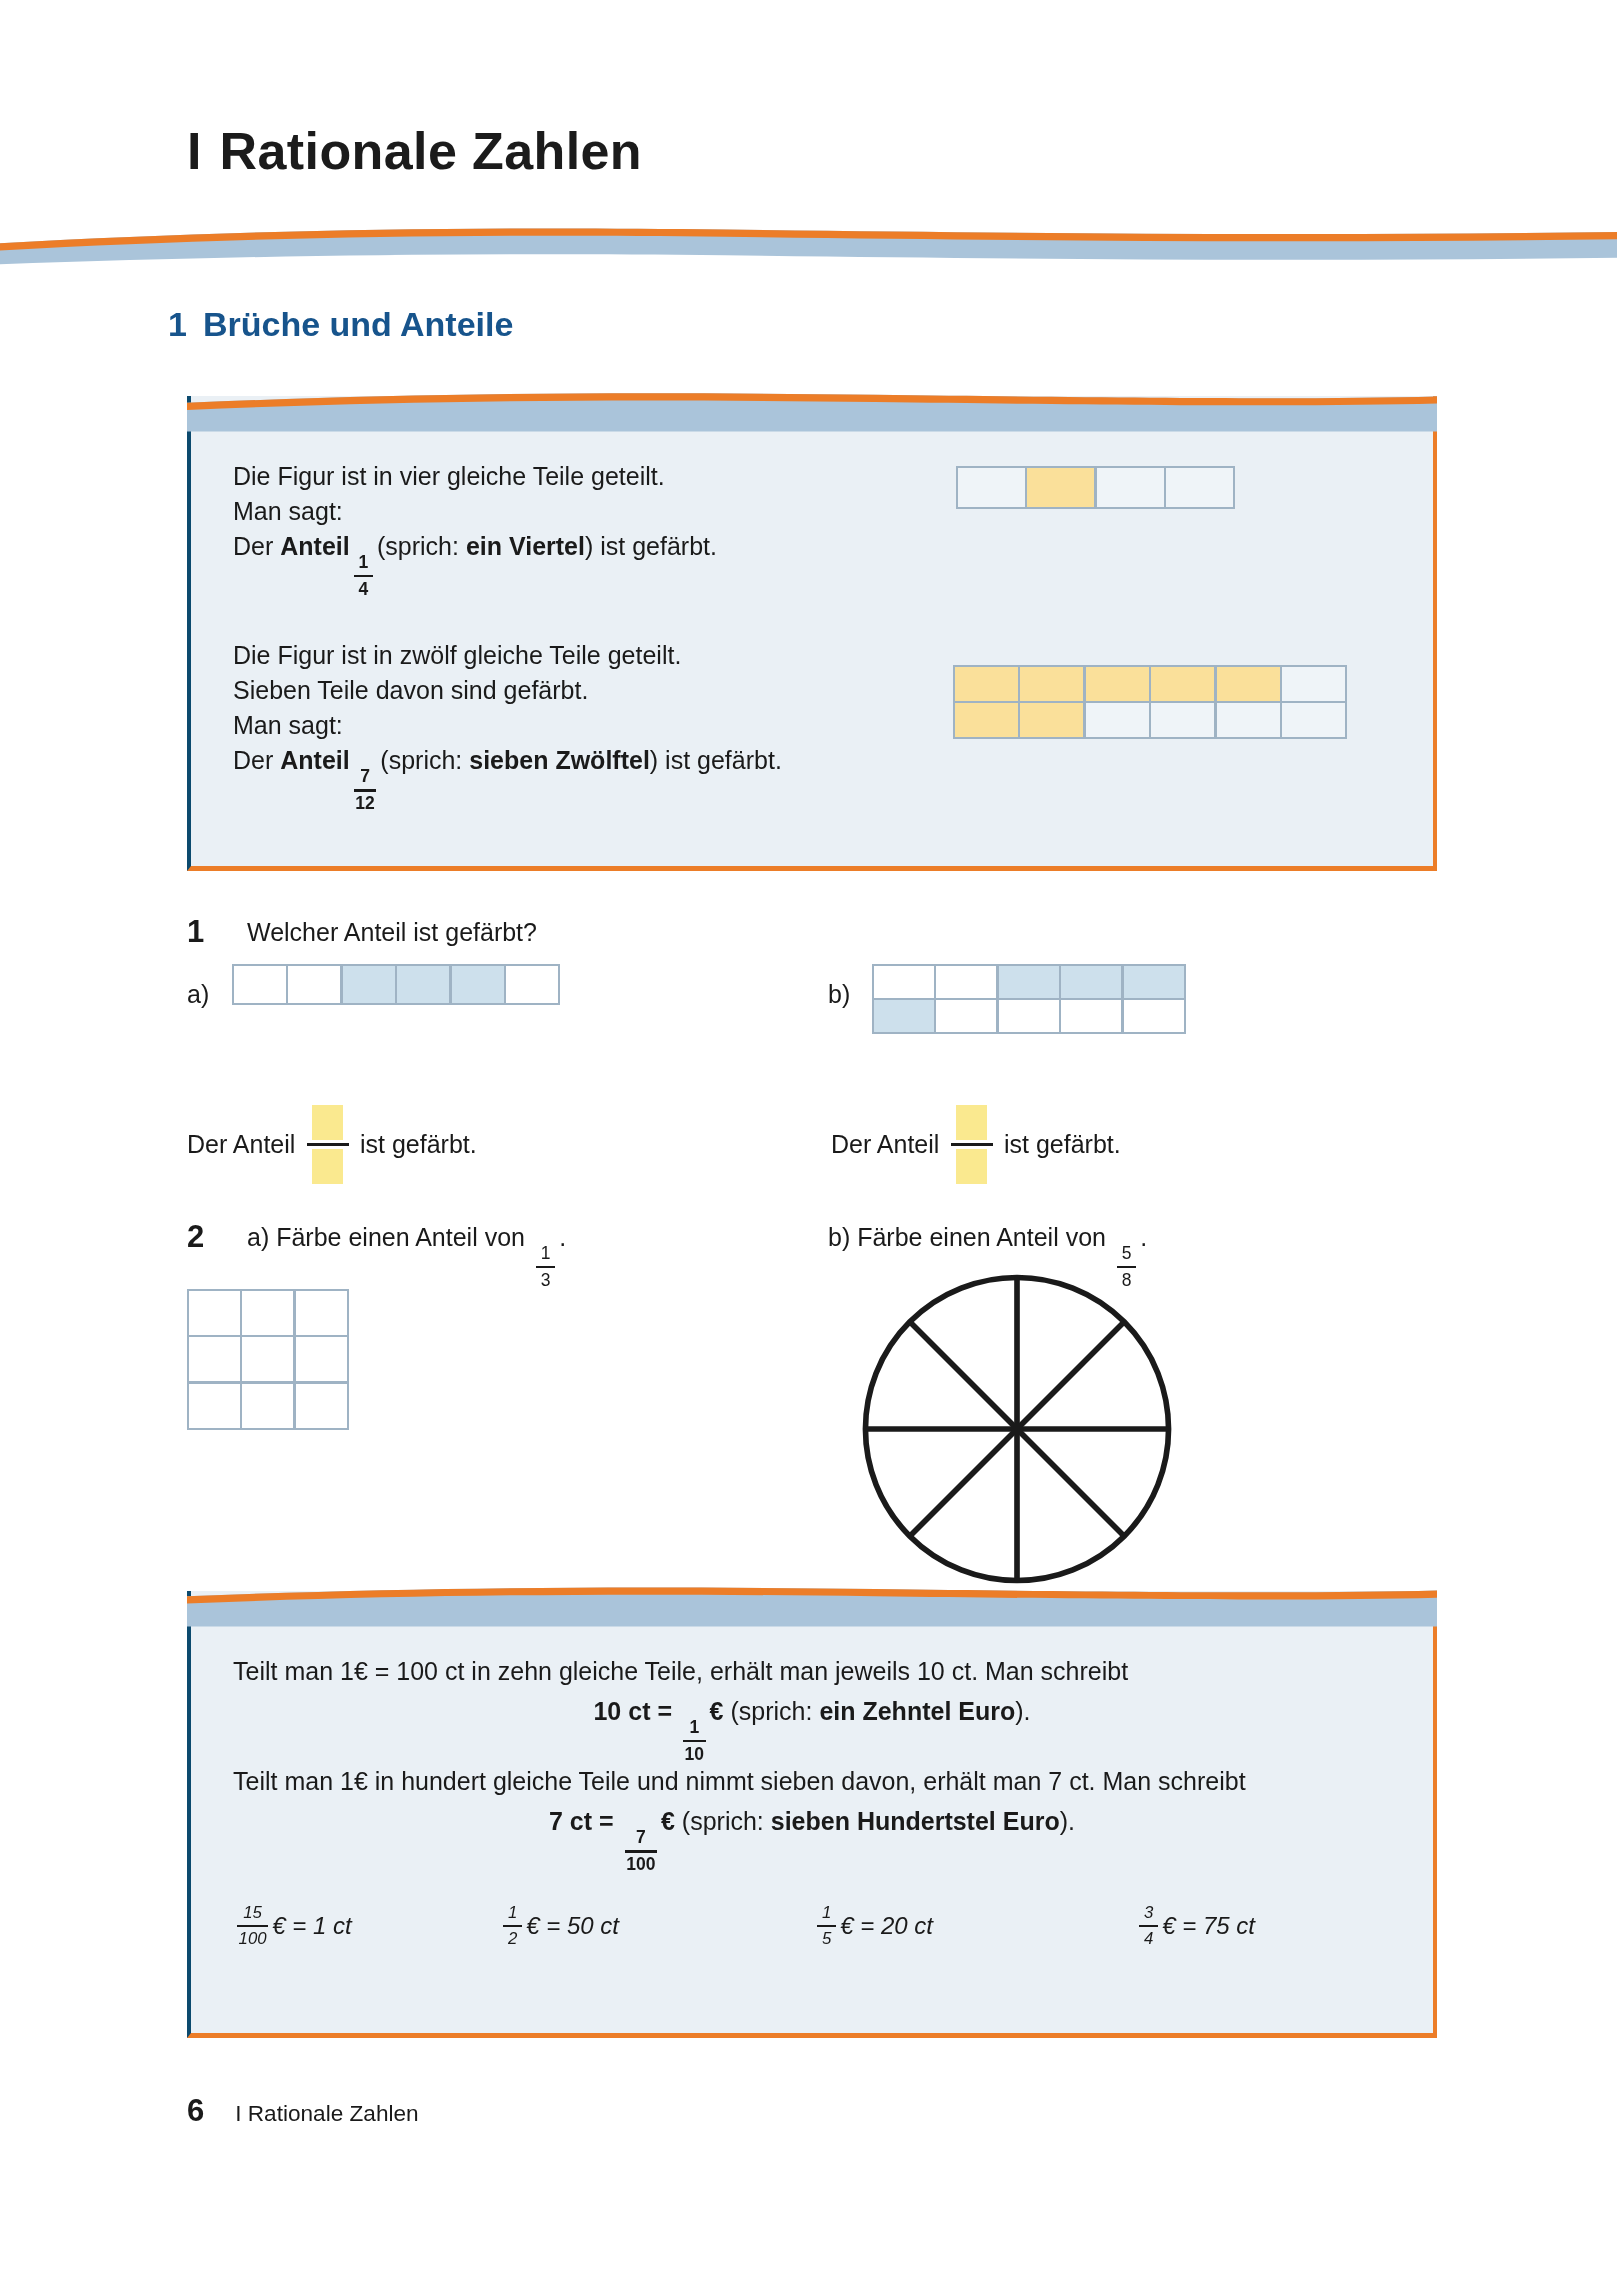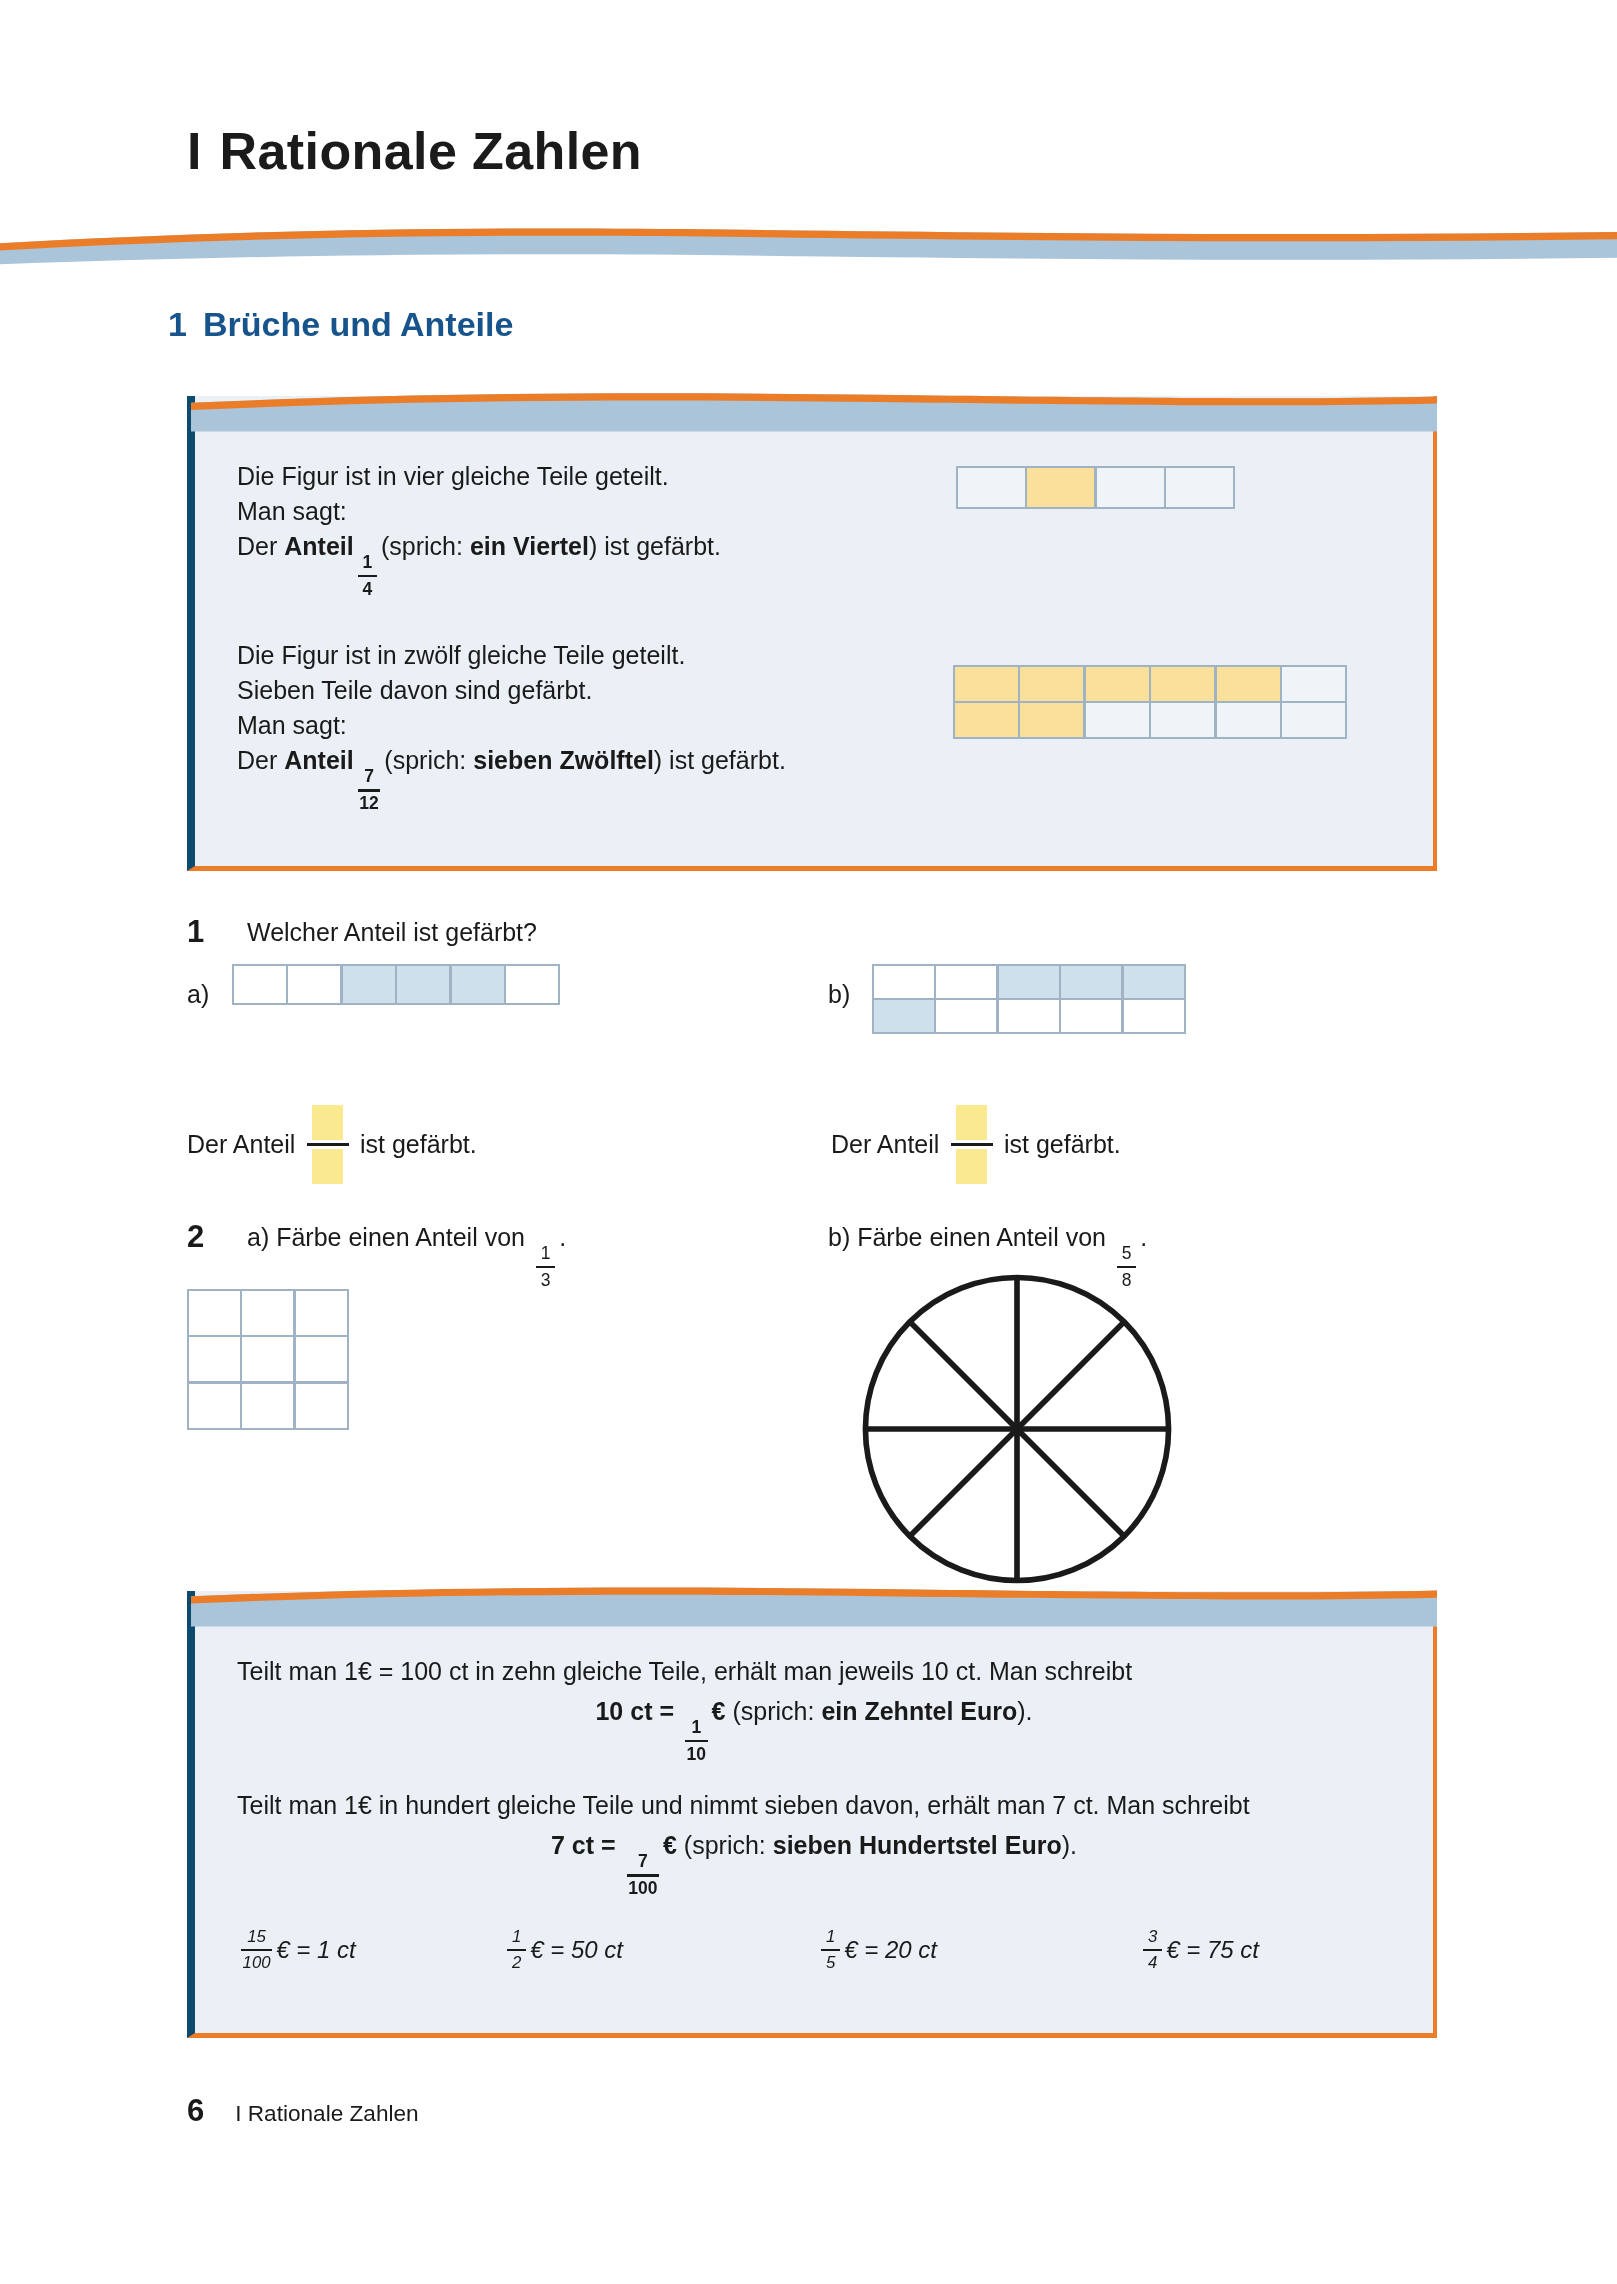--- a/index.html
+++ b/index.html
@@ -55,21 +55,21 @@
     color: #17548c;
     white-space: nowrap;
   }
   .section-title .numeral { margin-right: 16px; }
 
   
   .infobox {
     position: absolute;
     box-sizing: border-box;
     background: #eaf0f5;
-    border-left: 8px solid #0c4a6e;
+    border-left: 4px solid #0c4a6e;
     border-right: 4px solid #ec7d28;
     border-bottom: 5.6px solid #ec7d28;
   }
   .infobox .box-wave {
     position: absolute;
     left: -4px;
     top: -6.4px;
     width: calc(100% + 8px);
     height: 48px;
   }
@@ -412,21 +412,21 @@
       <p class="para">Teilt man 1€ = 100 ct in zehn gleiche Teile, erhält man jeweils 10 ct. Man schreibt</p>
 
       <div class="centered-eq">
         <span class="b">10 ct = </span><span class="frac">
             <span class="num">1</span>
             <span class="bar"></span>
             <span class="den">10</span>
           </span><span class="b">€</span><span> (sprich: </span><span class="b">ein Zehntel Euro</span><span>).</span>
       </div>
 
-      <p class="para" style="margin-top:24px">Teilt man 1€ in hundert gleiche Teile und nimmt sieben davon, erhält man 7 ct. Man schreibt</p>
+      <p class="para" style="">Teilt man 1€ in hundert gleiche Teile und nimmt sieben davon, erhält man 7 ct. Man schreibt</p>
 
       <div class="centered-eq">
         <span class="b">7 ct = </span><span class="frac">
             <span class="num">7</span>
             <span class="bar"></span>
             <span class="den">100</span>
           </span><span class="b">€</span><span> (sprich: </span><span class="b">sieben Hundertstel Euro</span><span>).</span>
       </div>
 
       <div class="examples-row" id="examples-row">

